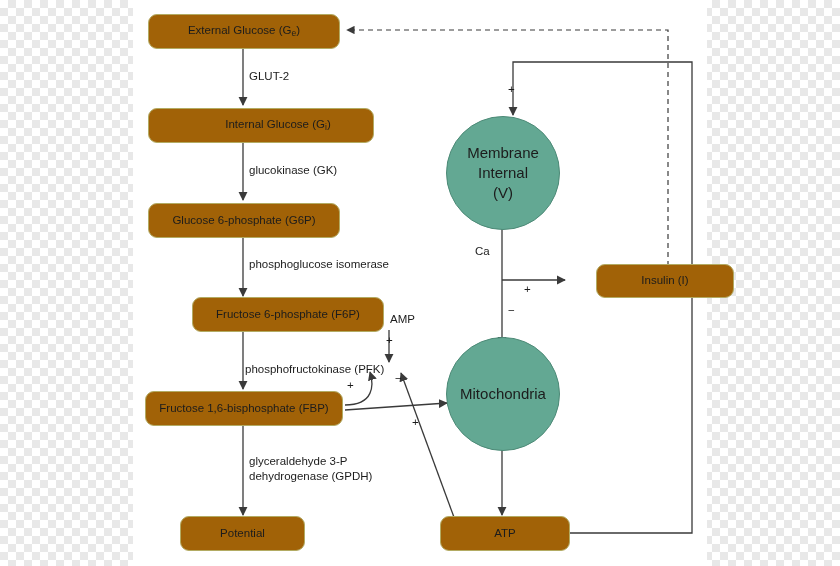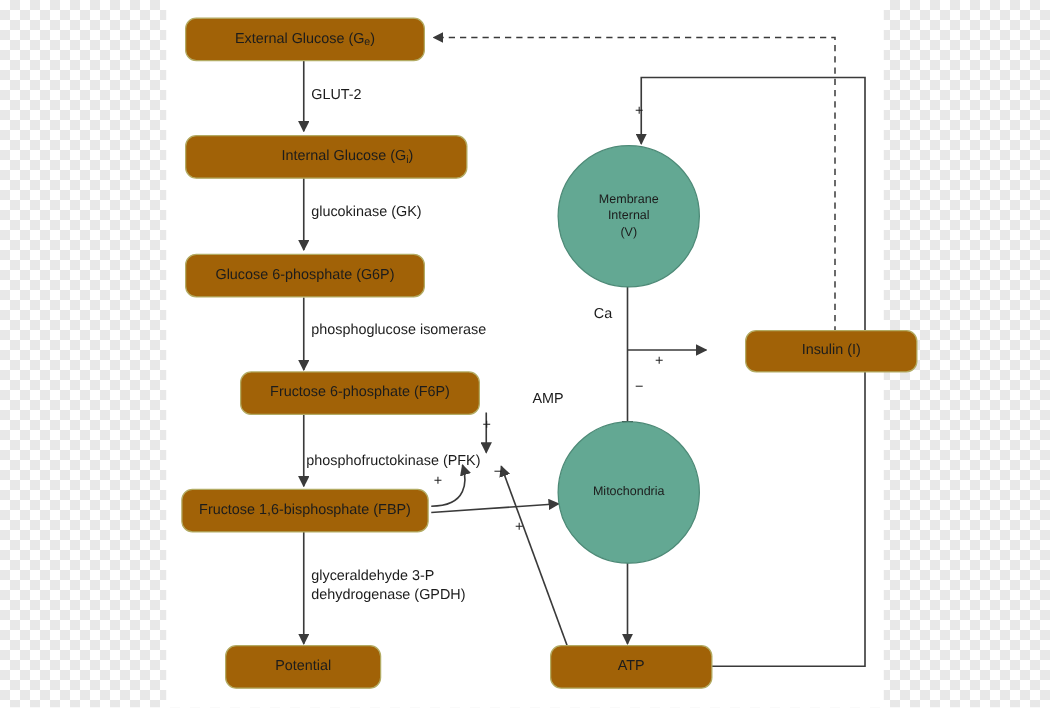--- a/index.html
+++ b/index.html
@@ -38,21 +38,21 @@
     color:#1c1c1c;
     line-height:1.15;
   }
   .circlenode{
     position:absolute;
     background:#63a893;
     border:1px solid #4d8a77;
     border-radius:50%;
     display:flex;align-items:center;justify-content:center;
     text-align:center;
-    font-size:10px;
+    font-size:15px;
     color:#1c1c1c;
     line-height:1.35;
   }
   .lbl{
     position:absolute;
     font-size:11.5px;
     color:#1c1c1c;
     white-space:pre;
     line-height:1.2;
   }
@@ -145,21 +145,21 @@
     <div>Mitochondria</div>
   </div>
 </div>
 
 <div class="lbl" style="left:249px;top:70px;">GLUT-2</div>
 <div class="lbl" style="left:249px;top:164px;">glucokinase (GK)</div>
 <div class="lbl" style="left:249px;top:258px;">phosphoglucose isomerase</div>
 <div class="lbl" style="left:245px;top:351px;margin-top:12px;">phosphofructokinase (PFK)</div>
 <div class="lbl" style="left:249px;top:455px;">glyceraldehyde 3-P</div>
 <div class="lbl" style="left:249px;top:470px;">dehydrogenase (GPDH)</div>
-<div class="lbl" style="left:390px;top:313px;margin-left:36px;">AMP</div>
+<div class="lbl" style="left:390px;top:313px;">AMP</div>
 <div class="lbl" style="left:475px;top:245px;">Ca</div>
 
 <div class="lbl" style="left:386px;top:334px;">+</div>
 <div class="lbl" style="left:347px;top:379px;">+</div>
 <div class="lbl" style="left:395px;top:372px;">−</div>
 <div class="lbl" style="left:412px;top:416px;">+</div>
 <div class="lbl" style="left:508px;top:83px;">+</div>
 <div class="lbl" style="left:524px;top:283px;">+</div>
 <div class="lbl" style="left:508px;top:304px;">−</div>
 

